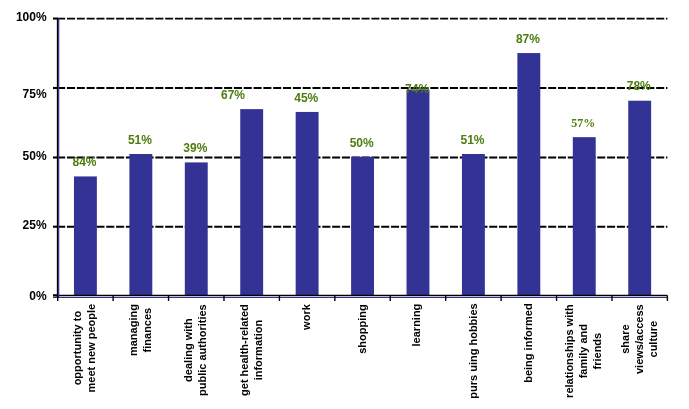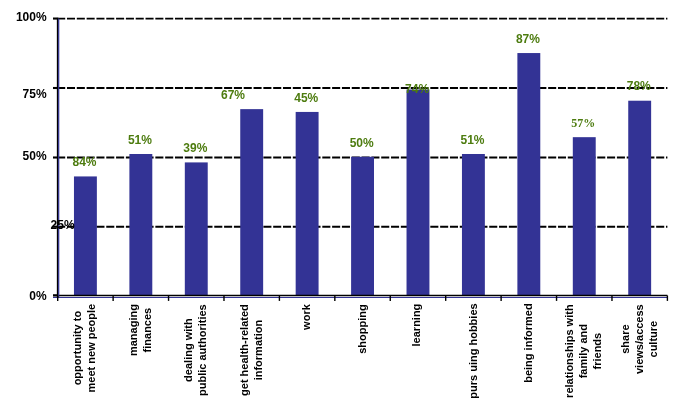--- a/index.html
+++ b/index.html
@@ -60,21 +60,21 @@
         <line x1="53" x2="57.7" y1="295.35" y2="295.35" stroke="#000000" stroke-width="2.1"></line>
         <line x1="53" x2="57.7" y1="226.7" y2="226.7" stroke="#000000" stroke-width="2.1"></line>
         <line x1="53" x2="57.7" y1="157.5" y2="157.5" stroke="#000000" stroke-width="2.1"></line>
         <line x1="53" x2="57.7" y1="88" y2="88" stroke="#000000" stroke-width="2.1"></line>
         <line x1="53" x2="57.7" y1="18.55" y2="18.55" stroke="#000000" stroke-width="2.1"></line>
       </g>
   </svg>
 
   <div id="ylabels">
       <div class="ylabel" style="top: 289.6px;">0%</div>
-      <div class="ylabel" style="top: 219.4px; margin-left: 28px;">25%</div>
+      <div class="ylabel" style="top: 219.4px;">25%</div>
       <div class="ylabel" style="top: 149.5px;">50%</div>
       <div class="ylabel" style="top: 80.6px; margin-top: 7px;">75%</div>
       <div class="ylabel" style="top: 10.7px;">100%</div>
     </div>
 
   <div id="dlabels">
       <div class="dlabel" style="left: 54.5136px; top: 156.128px;">84%</div>
       <div class="dlabel" style="left: 109.941px; top: 133.696px;">51%</div>
       <div class="dlabel" style="left: 165.368px; top: 142.108px;">39%</div>
       <div class="dlabel" style="left: 203px; top: 88.832px;">67%</div>

